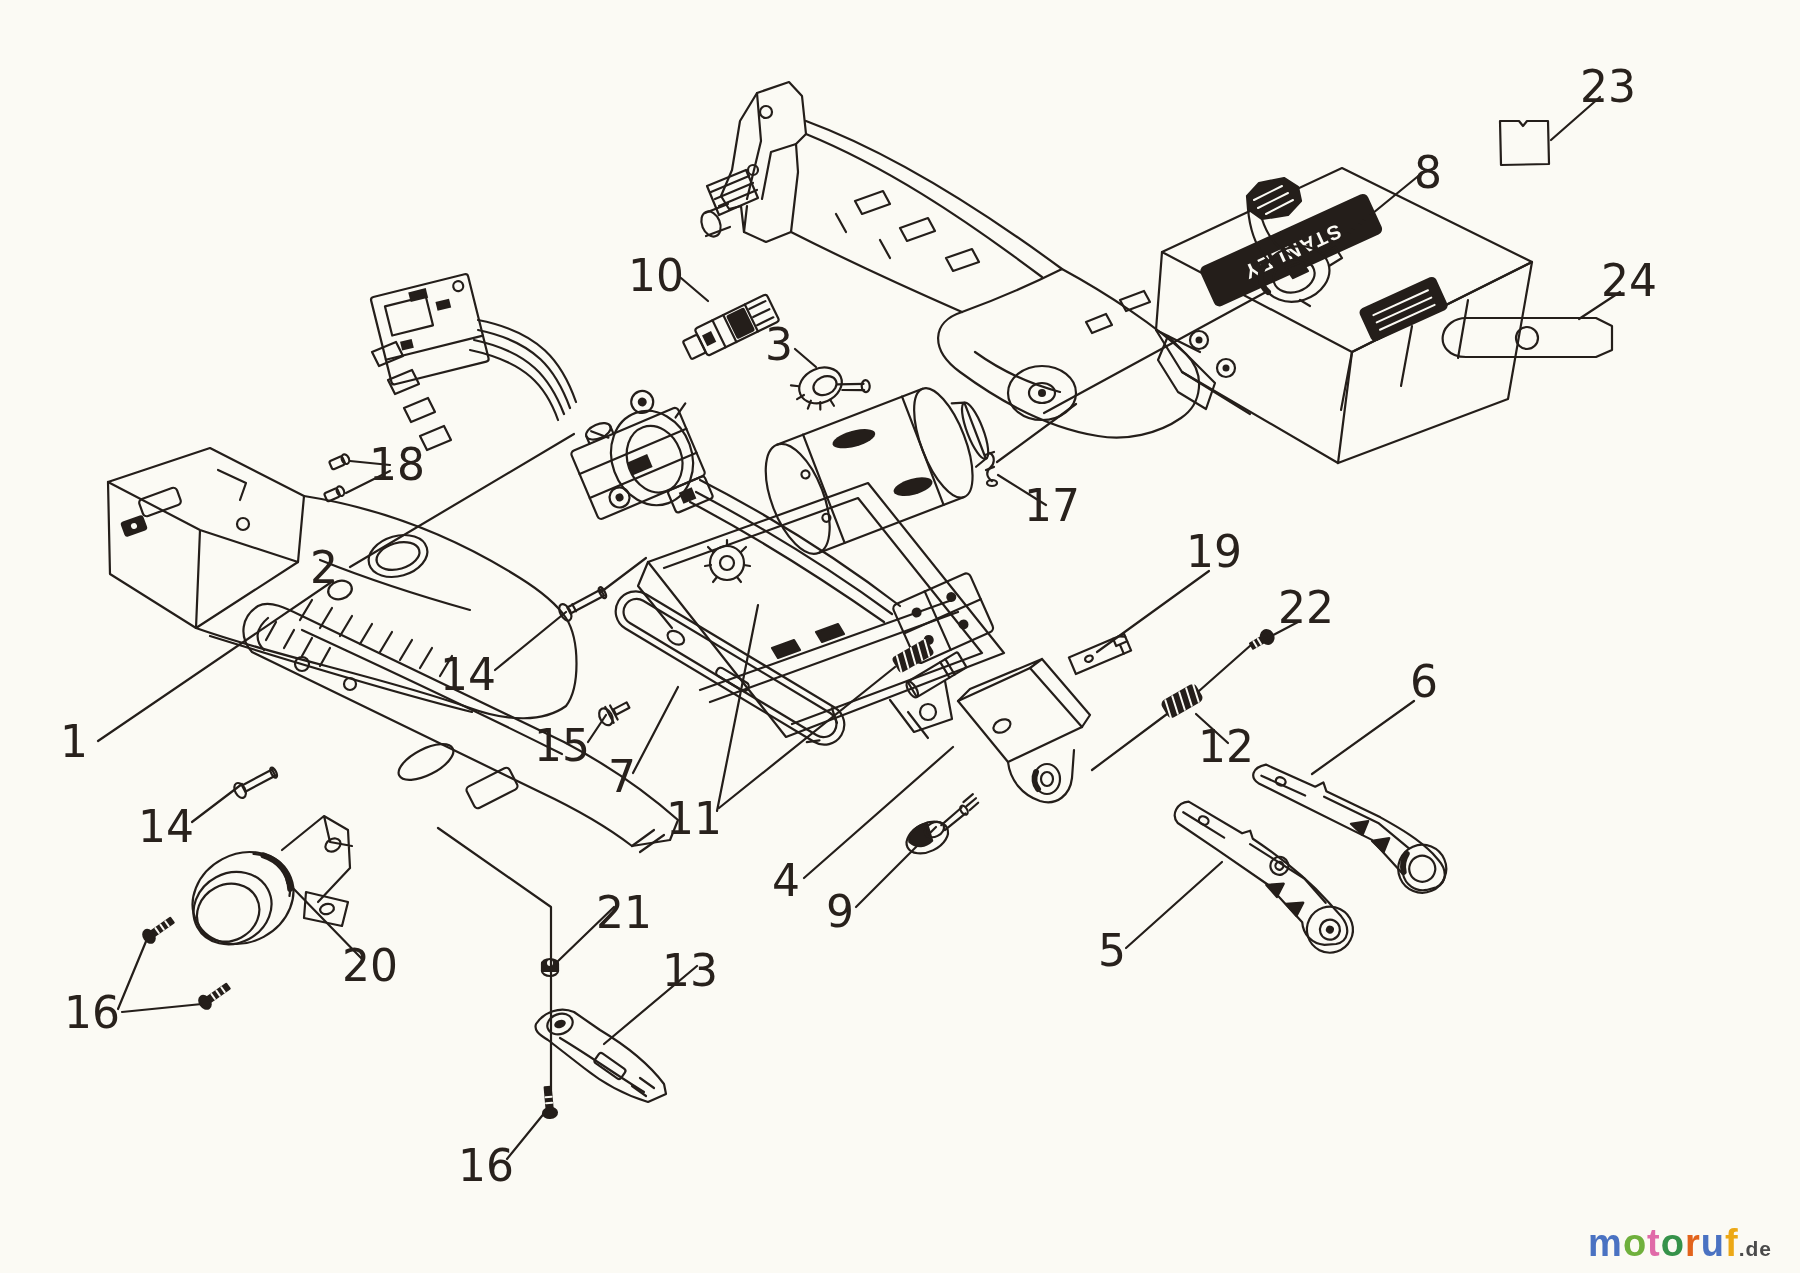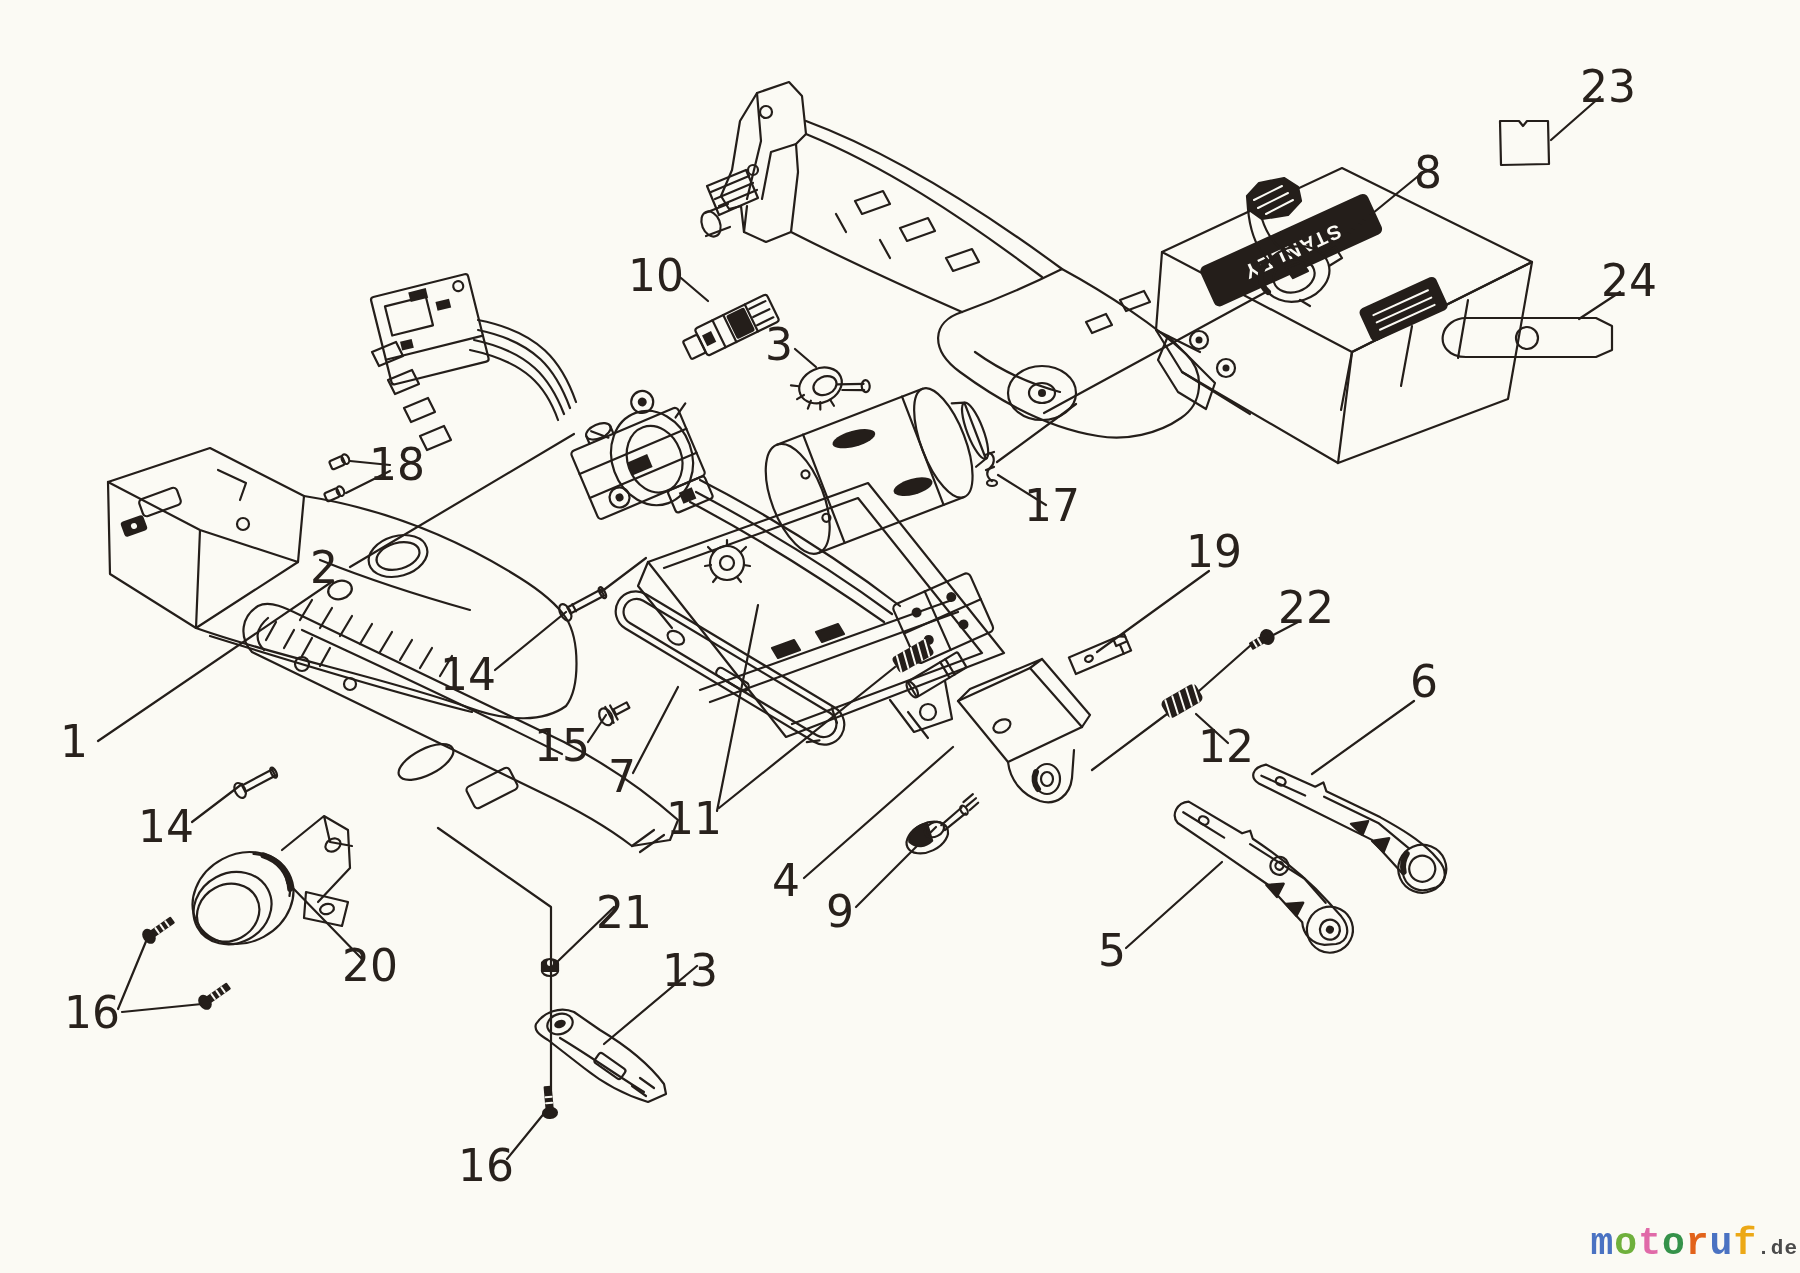--- a/index.html
+++ b/index.html
@@ -10,21 +10,21 @@
   .ln path,.ln line,.ln polyline,.ln rect,.ln circle,.ln ellipse{
       stroke:#241e1a;stroke-width:2.2;fill:none;stroke-linejoin:round;stroke-linecap:round;}
   .dk{fill:#241e1a !important;stroke:none !important;}
   .df{fill:#241e1a !important;stroke:#241e1a !important;}
   .wl{stroke:#fbfaf4 !important;stroke-width:2 !important;fill:none !important;}
   .wc{fill:#fbfaf4 !important;stroke:none !important;}
   .dks{stroke:#241e1a !important;stroke-width:6 !important;fill:none !important;}
   .lbl{font-family:"DejaVu Sans",sans-serif;font-size:44px;fill:#28211c;stroke:none;}
   .bat-txt{font-family:"Liberation Sans",sans-serif;font-size:20px;font-weight:bold;
            fill:#fbfaf4;stroke:none;letter-spacing:2px;text-anchor:middle;}
-  .logo{position:absolute;right:2px;bottom:8px;font-family:Liberation Mono, monospace;
+  .logo{position:absolute;right:28px;bottom:8px;font-family:Liberation Sans, sans-serif;
         font-weight:bold;font-size:38px;letter-spacing:1px;white-space:nowrap;text-align:right;}
   .logo .tld{font-size:21px;color:#4a4a4a;font-weight:bold;}
 </style>
 </head>
 <body>
 
 <div class="stage">
 <svg width="1800" height="1273" viewBox="0 0 1800 1273">
 
   <g class="ln">

